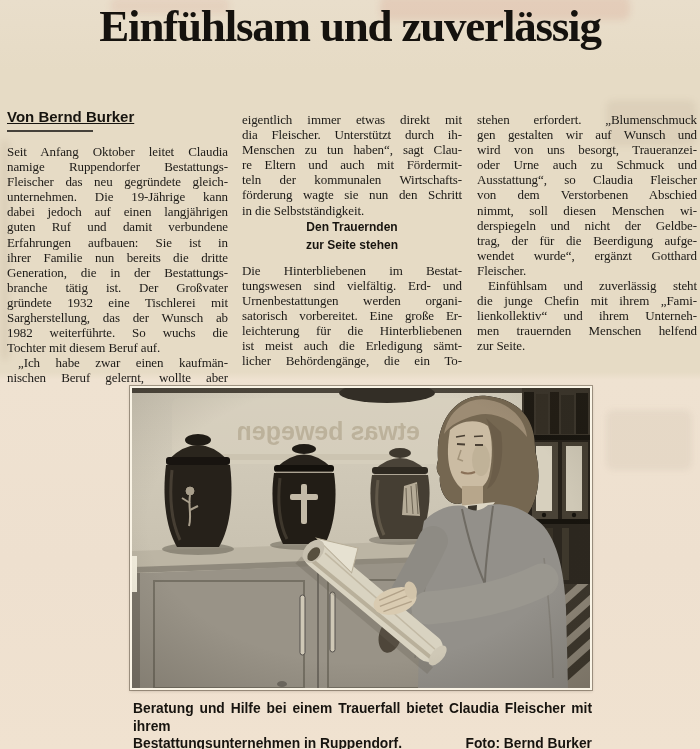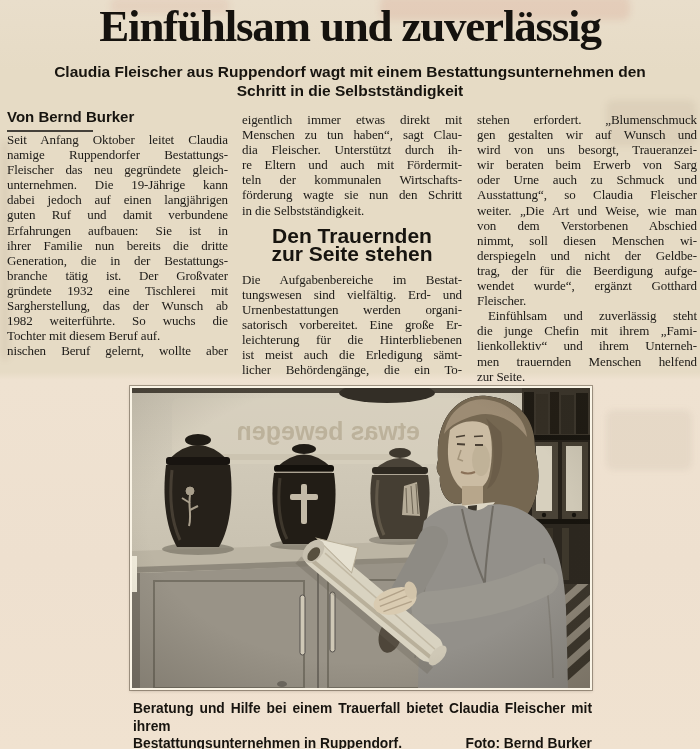--- a/index.html
+++ b/index.html
@@ -30,36 +30,35 @@
     position:absolute;top:62px;left:0;width:700px;text-align:center;
     font-family:"Liberation Sans",sans-serif;font-weight:bold;
     font-size:15.5px;line-height:19px;color:#17140f;
   }
   .col{position:absolute;}
   .col1{left:7px;top:108px;width:221px;}
   .col2{left:242px;top:112px;width:220px;}
   .col3{left:477px;top:112px;width:220px;}
   .byline{
     font-family:"Liberation Sans",sans-serif;font-weight:bold;
-    font-size:15px;line-height:18px;color:#17140f;
+    font-size:15px;line-height:18px;color:#17140f;text-decoration:underline;
   }
   .byline-rule{width:86px;height:2px;background:#45413a;margin-top:4px;}
   .para{margin:0;}
-  .col1 .para-first{}
+  .col1 .para-first{margin-top:12px;}
   .tl{
     font-size:13px;line-height:15.1px;
     text-align:justify;text-align-last:justify;
     letter-spacing:-0.1px;white-space:nowrap0;font-family:Liberation Serif, serif;
   }
   .tl.end{text-align-last:left;}
   .tl.ind{text-indent:11px;}
   .subhead{
-    margin-top:9px;
     font-family:"Liberation Sans",sans-serif;font-weight:bold;
-    font-size:21px;line-height:18px;text-align:center;color:#17140f;
+    font-size:12px;line-height:18px;text-align:center;color:#17140f;
   }
   .para-after-subhead{margin-top:9px;}
 
   .photo-frame{
     position:absolute;left:130px;top:386px;width:458px;height:300px;
     border:2px solid #faf4e6;
     box-shadow:0 0 0 1px rgba(70,60,45,.45), 0 1px 3px rgba(70,60,45,.25);
     background:#c8c1b0;
   }
   .photo-frame svg{display:block;}
@@ -78,24 +77,20 @@
 <div class="page">
 
   <div class="bleed bleed-red-1"></div>
   <div class="bleed bleed-red-2"></div>
   <div class="bleed bleed-gray-1"></div>
   <div class="bleed bleed-gray-2"></div>
   <div class="bleed bleed-gray-3"></div>
 
   <h1 class="headline">Einfühlsam und zuverlässig</h1>
 
-  <div class="subtitle">
-    <div>Claudia Fleischer aus Ruppendorf wagt mit einem Bestattungsunternehmen den</div>
-    <div>Schritt in die Selbstständigkeit</div>
-  </div>
 
   <div class="col col1">
     <div class="byline">Von Bernd Burker</div>
     <div class="byline-rule"></div>
     <div class="para para-first">
         <div class="tl">Seit Anfang Oktober leitet Claudia</div>
         <div class="tl">namige Ruppendorfer Bestattungs-</div>
         <div class="tl">Fleischer das neu gegründete gleich-</div>
         <div class="tl">unternehmen. Die 19-Jährige kann</div>
         <div class="tl">dabei jedoch auf einen langjährigen</div>
@@ -103,58 +98,57 @@
         <div class="tl">Erfahrungen aufbauen: Sie ist in</div>
         <div class="tl">ihrer Familie nun bereits die dritte</div>
         <div class="tl">Generation, die in der Bestattungs-</div>
         <div class="tl">branche tätig ist. Der Großvater</div>
         <div class="tl">gründete 1932 eine Tischlerei mit</div>
         <div class="tl">Sargherstellung, das der Wunsch ab</div>
         <div class="tl">1982 weiterführte. So wuchs die</div>
         <div class="tl end">Tochter mit diesem Beruf auf.</div>
       </div>
     <div class="para">
+        <div class="tl ind">„Ich habe zwar einen kaufmän-</div>
         <div class="tl">nischen Beruf gelernt, wollte aber</div>
       </div>
   </div>
 
   <div class="col col2">
     <div class="para">
         <div class="tl">eigentlich immer etwas direkt mit</div>
+        <div class="tl">dia Fleischer. Unterstützt durch ih-</div>
         <div class="tl">Menschen zu tun haben“, sagt Clau-</div>
-        <div class="tl">dia Fleischer. Unterstützt durch ih-</div>
         <div class="tl">re Eltern und auch mit Fördermit-</div>
         <div class="tl">teln der kommunalen Wirtschafts-</div>
         <div class="tl">förderung wagte sie nun den Schritt</div>
         <div class="tl end">in die Selbstständigkeit.</div>
       </div>
     <div class="subhead">
       <div>Den Trauernden</div>
       <div>zur Seite stehen</div>
     </div>
     <div class="para para-after-subhead">
-        <div class="tl">Die Aufgabenbereiche im Bestat-</div>
+        <div class="tl">Die Hinterbliebenen im Bestat-</div>
         <div class="tl">tungswesen sind vielfältig. Erd- und</div>
         <div class="tl">Urnenbestattungen werden organi-</div>
         <div class="tl">satorisch vorbereitet. Eine große Er-</div>
         <div class="tl">leichterung für die Hinterbliebenen</div>
         <div class="tl">ist meist auch die Erledigung sämt-</div>
         <div class="tl">licher Behördengänge, die ein To-</div>
       </div>
   </div>
 
   <div class="col col3">
     <div class="para">
         <div class="tl">stehen erfordert. „Blumenschmuck</div>
         <div class="tl">gen gestalten wir auf Wunsch und</div>
         <div class="tl">wird von uns besorgt, Traueranzei-</div>
-        <div class="tl">wir beraten beim Erwerb von Sarg</div>
         <div class="tl">oder Urne auch zu Schmuck und</div>
         <div class="tl">Ausstattung“, so Claudia Fleischer</div>
-        <div class="tl">weiter. „Die Art und Weise, wie man</div>
         <div class="tl">von dem Verstorbenen Abschied</div>
         <div class="tl">nimmt, soll diesen Menschen wi-</div>
         <div class="tl">derspiegeln und nicht der Geldbe-</div>
         <div class="tl">trag, der für die Beerdigung aufge-</div>
         <div class="tl">wendet wurde“, ergänzt Gotthard</div>
         <div class="tl end">Fleischer.</div>
       </div>
     <div class="para">
         <div class="tl ind">Einfühlsam und zuverlässig steht</div>
         <div class="tl">die junge Chefin mit ihrem „Fami-</div>

